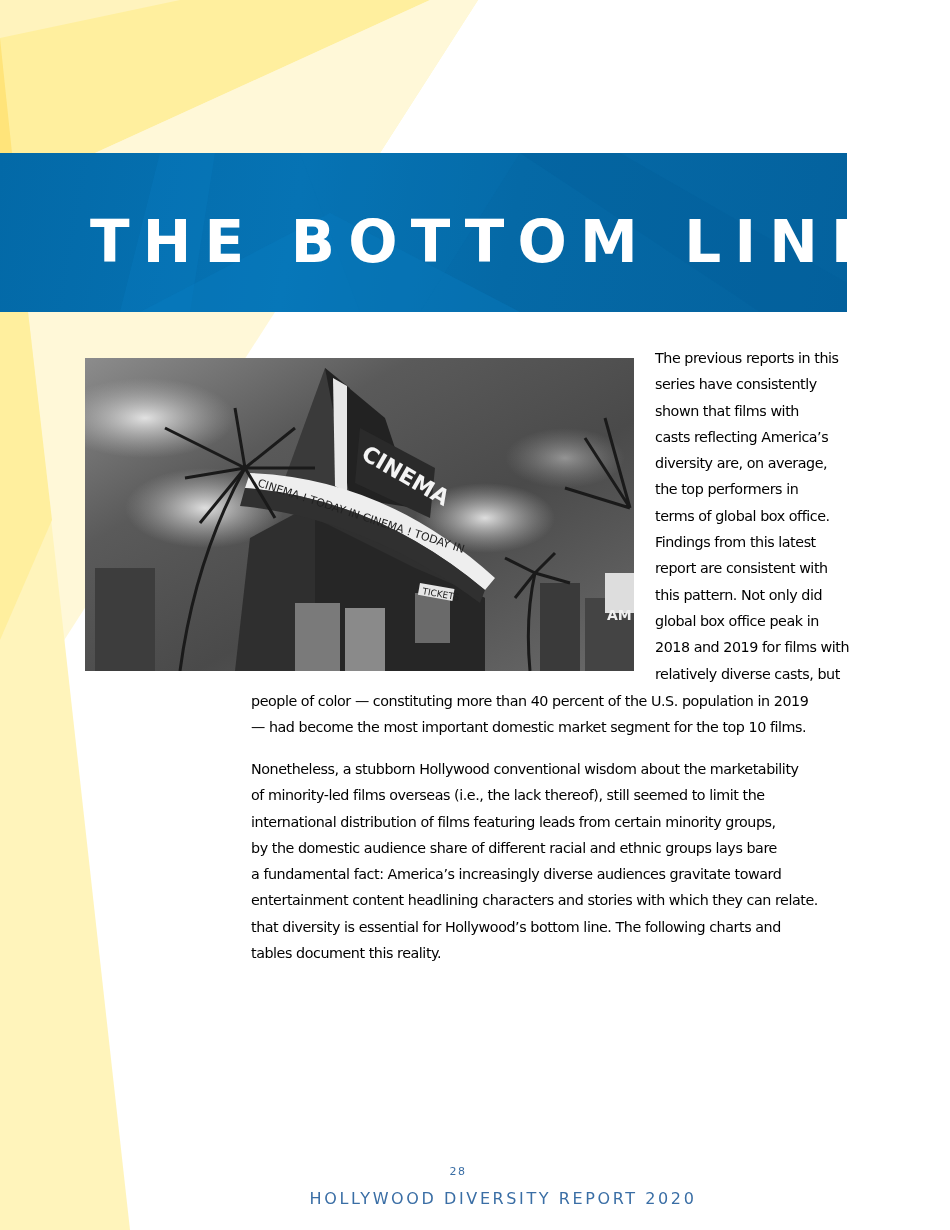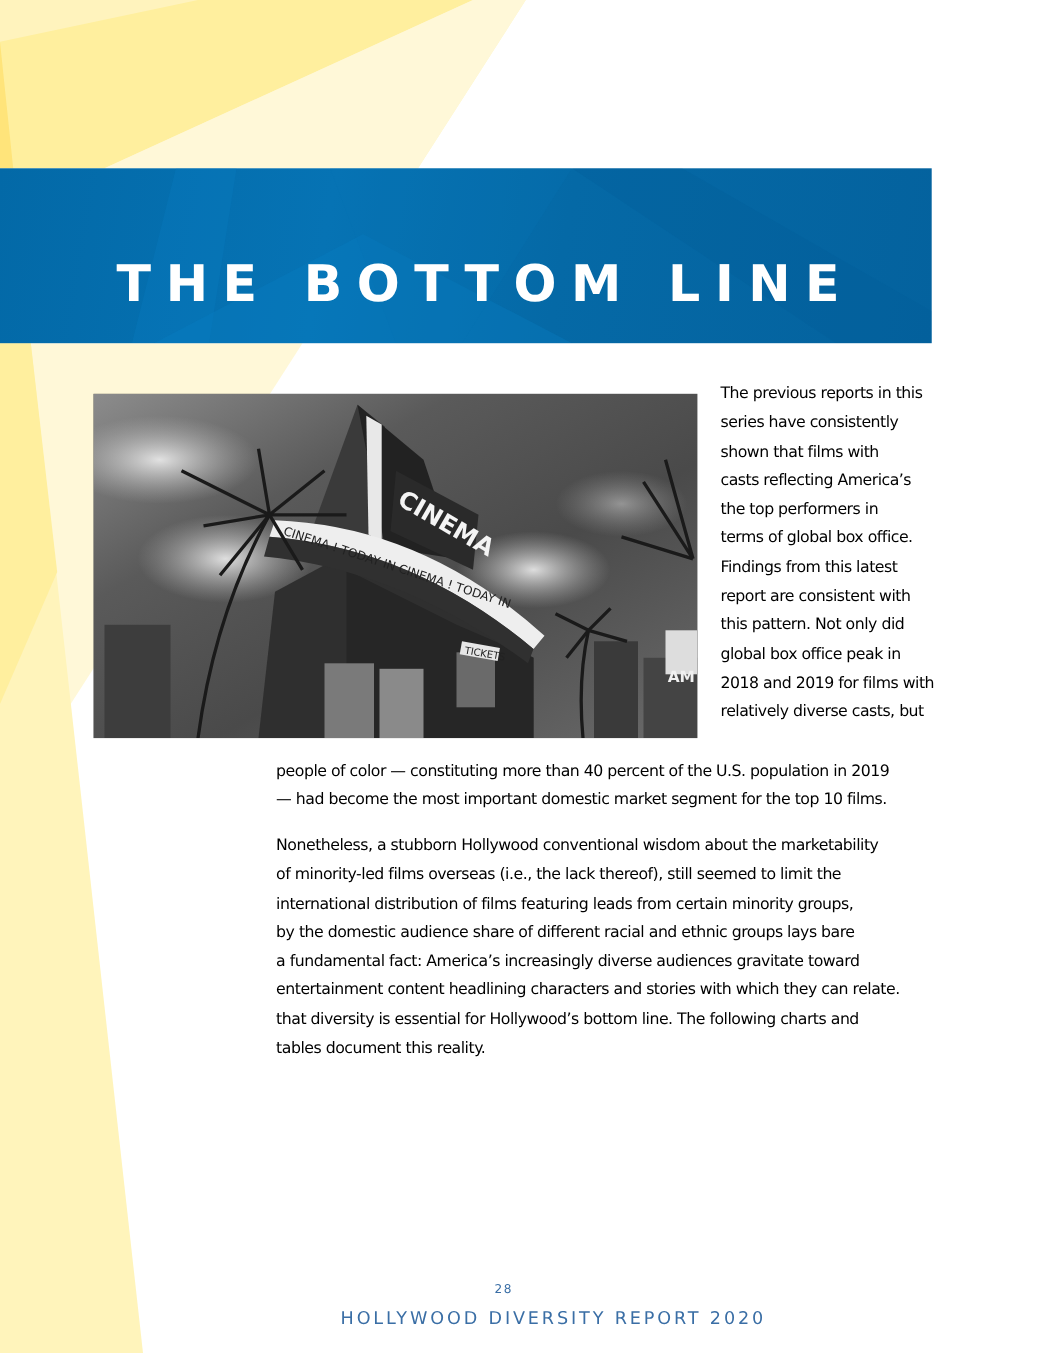--- a/index.html
+++ b/index.html
@@ -10,23 +10,23 @@
     }
     .bg-shapes { position: absolute; left: 0; top: 0; width: 950px; height: 1230px; z-index: 0; }
     .banner {
       position: absolute; left: 0; top: 153px; width: 847px; height: 159px;
       background: linear-gradient(100deg, #0369a7 0%, #0673b4 35%, #0569a6 60%, #04629e 100%);
       overflow: hidden; z-index: 2;
     }
     .banner-facet { position: absolute; left: 0; top: 0; width: 847px; height: 159px; }
     .banner-title {
       position: absolute; left: 90px; top: 204px; z-index: 3;
-      margin: 16px;
+      margin: 0;
       color: #ffffff; font-family: "DejaVu Sans", sans-serif; font-weight: bold;
-      font-size: 46px; letter-spacing: 13.2px; line-height: 76px; white-space: nowrap;
+      font-size: 58px; letter-spacing: 13.2px; line-height: 76px; white-space: nowrap;
     }
     .photo {
       position: absolute; left: 85px; top: 358px; width: 549px; height: 313px;
       z-index: 2; overflow: hidden; background: #555;
     }
     .photo svg { display: block; }
     .text {
       position: absolute; z-index: 2; color: #000000;
       font-family: "DejaVu Sans", sans-serif; font-size: 14.3px;
       line-height: 26.3px; letter-spacing: -0.45px;
@@ -121,20 +121,21 @@
     <rect x="520" y="215" width="29" height="40" fill="#dddddd"></rect>
     <text x="522" y="262" font-family="DejaVu Sans, sans-serif" font-weight="bold" font-size="14" fill="#f0f0f0">AM</text>
   </svg>
 </div>
 
 <div class="text col-right">
   <span class="line">The previous reports in this</span>
   <span class="line">series have consistently</span>
   <span class="line">shown that films with</span>
   <span class="line">casts reflecting America’s</span>
+  <span class="line">diversity are, on average,</span>
   <span class="line">the top performers in</span>
   <span class="line">terms of global box office.</span>
   <span class="line">Findings from this latest</span>
   <span class="line">report are consistent with</span>
   <span class="line">this pattern.  Not only did</span>
   <span class="line">global box office peak in</span>
   <span class="line">2018 and 2019 for films with</span>
   <span class="line">relatively diverse casts, but</span>
 </div>
 

